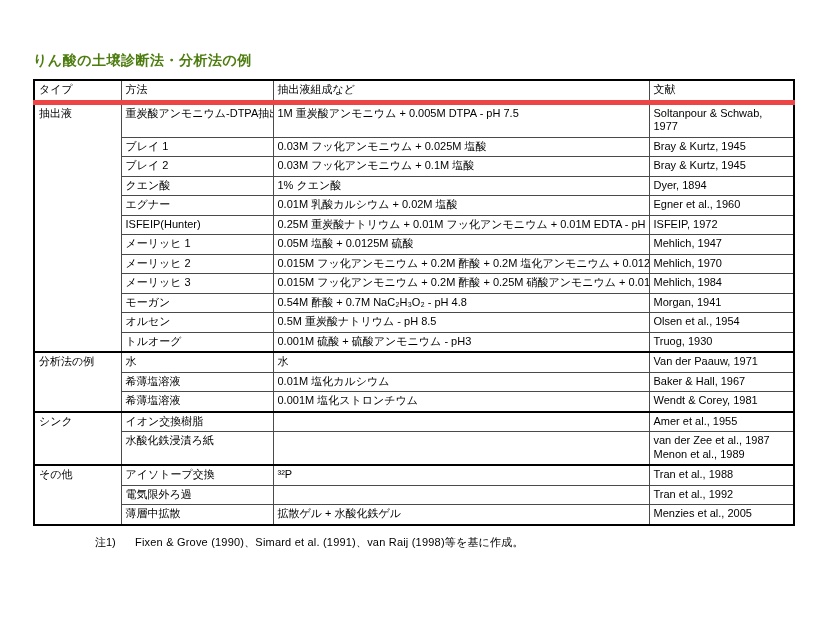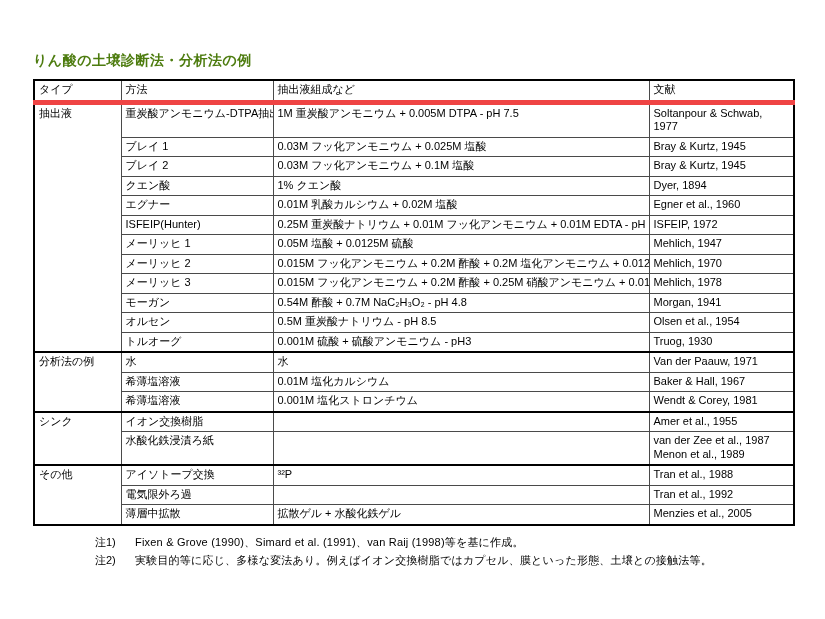--- a/index.html
+++ b/index.html
@@ -105,21 +105,21 @@
           <td class="col-ref">Mehlich, 1947</td>
         </tr>
         <tr>
           <td class="col-method">メーリッヒ 2</td>
           <td class="col-comp">0.015M フッ化アンモニウム + 0.2M 酢酸 + 0.2M 塩化アンモニウム + 0.012M 塩酸</td>
           <td class="col-ref">Mehlich, 1970</td>
         </tr>
         <tr>
           <td class="col-method">メーリッヒ 3</td>
           <td class="col-comp">0.015M フッ化アンモニウム + 0.2M 酢酸 + 0.25M 硝酸アンモニウム + 0.013M 硝酸</td>
-          <td class="col-ref">Mehlich, 1978</td>
+          <td class="col-ref">Mehlich, 1984</td>
         </tr>
         <tr>
           <td class="col-method">モーガン</td>
           <td class="col-comp">0.54M 酢酸 + 0.7M NaC₂H₃O₂ - pH 4.8</td>
           <td class="col-ref">Morgan, 1941</td>
         </tr>
         <tr>
           <td class="col-method">オルセン</td>
           <td class="col-comp">0.5M 重炭酸ナトリウム - pH 8.5</td>
           <td class="col-ref">Olsen et al., 1954</td>
@@ -174,18 +174,14 @@
           <td class="col-ref">Menzies et al., 2005</td>
         </tr>
       </tbody>
   </table>
 
   <div class="footnotes">
     <div class="footnote-row">
       <span class="footnote-label">注1)</span>
       <span class="footnote-text">Fixen &amp; Grove (1990)、Simard et al. (1991)、van Raij (1998)等を基に作成。</span>
     </div>
-    <div class="footnote-row">
-      <span class="footnote-label">注2)</span>
-      <span class="footnote-text">実験目的等に応じ、多様な変法あり。例えばイオン交換樹脂ではカプセル、膜といった形態、土壌との接触法等。</span>
-    </div>
   </div>
 </div>
 
 </body></html>

